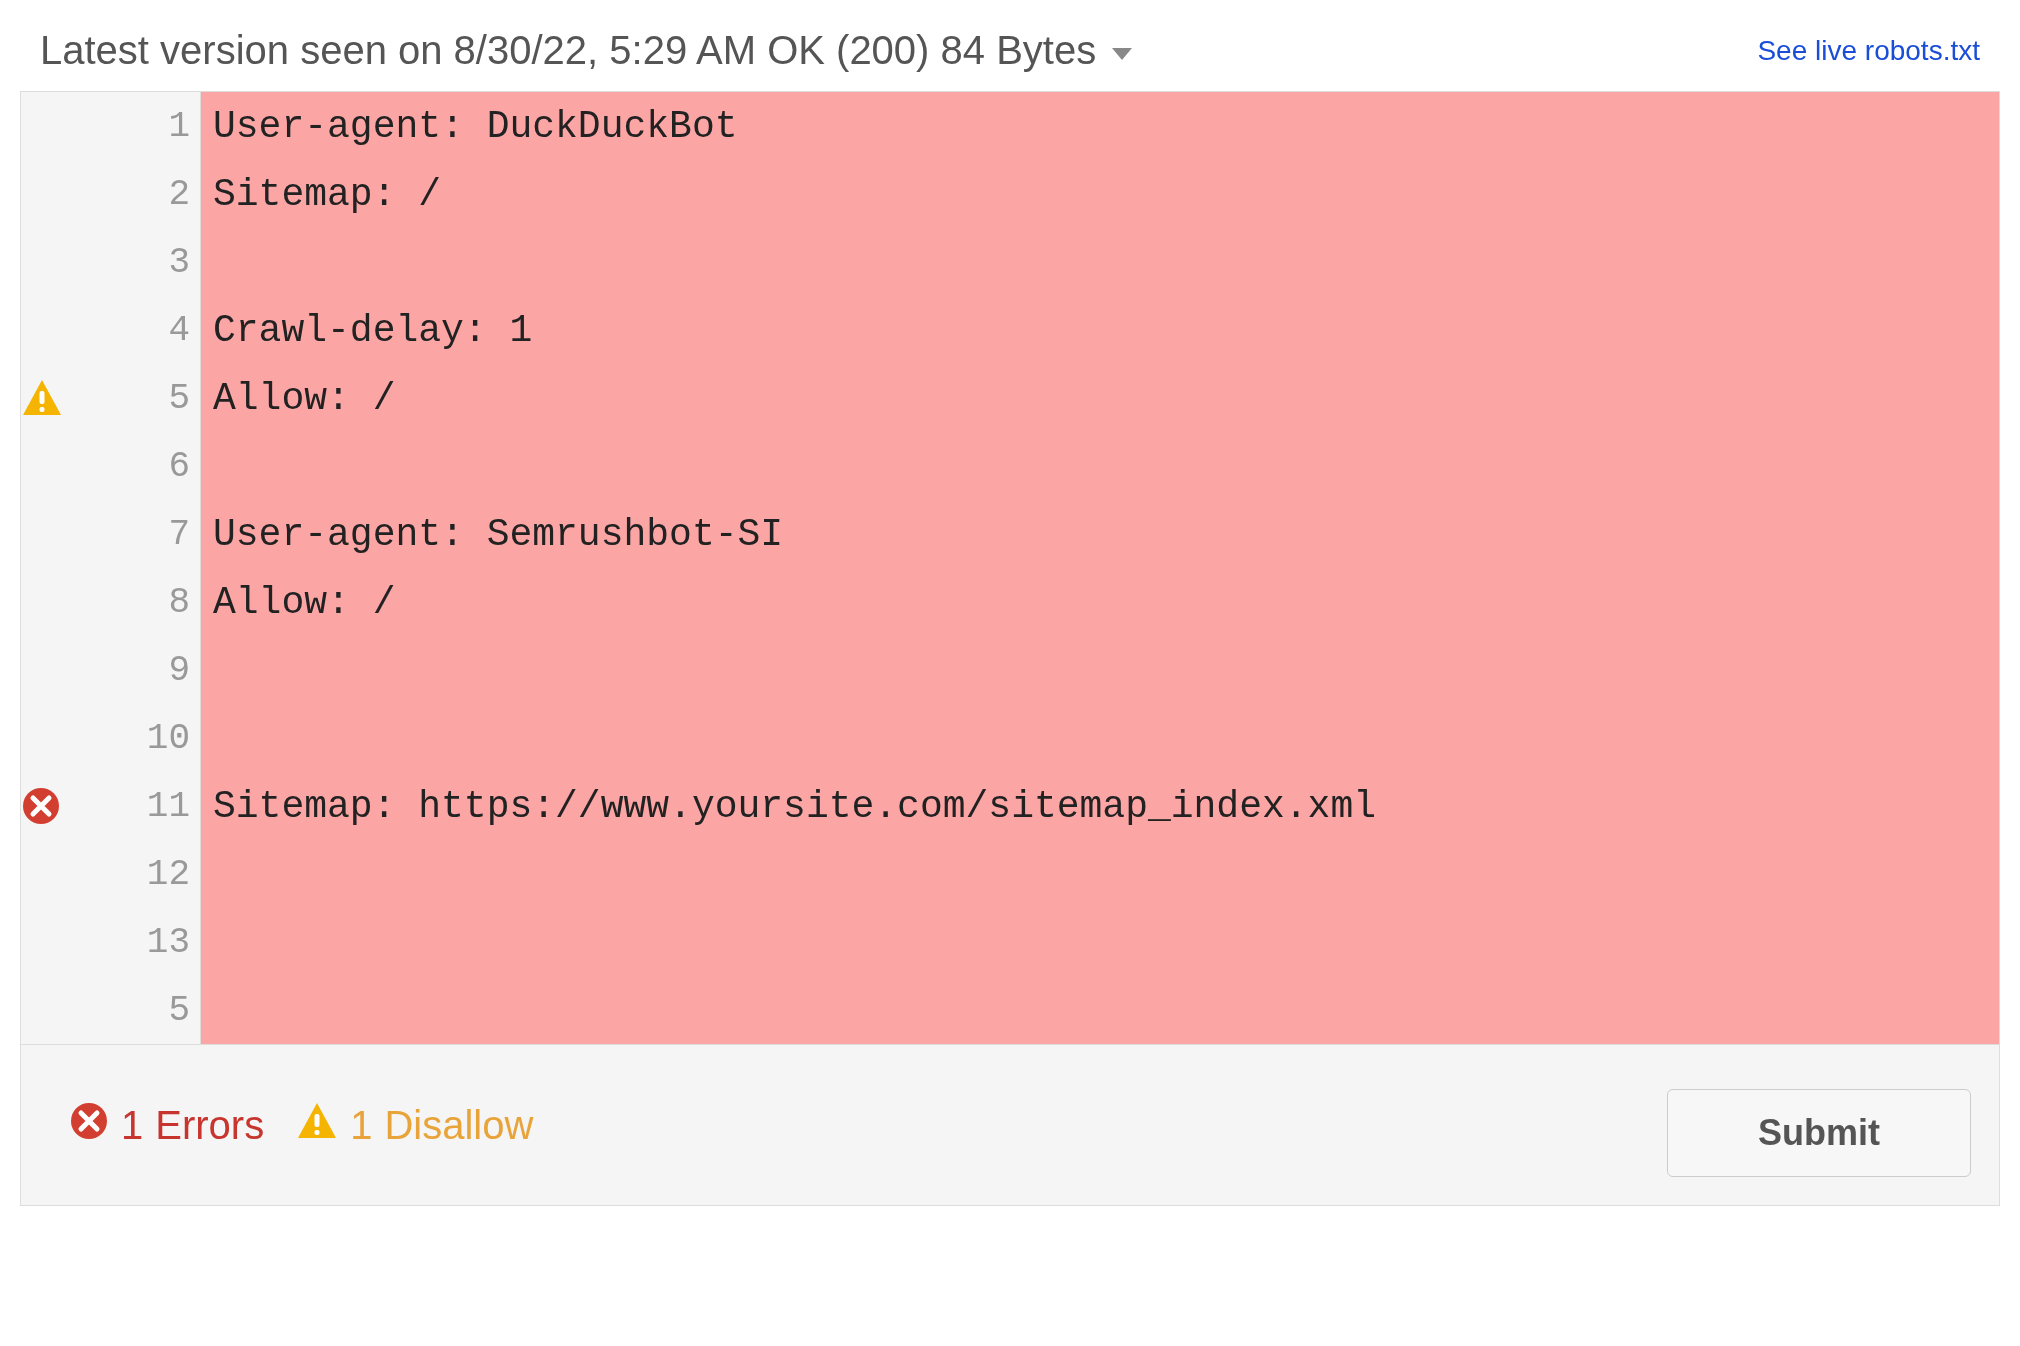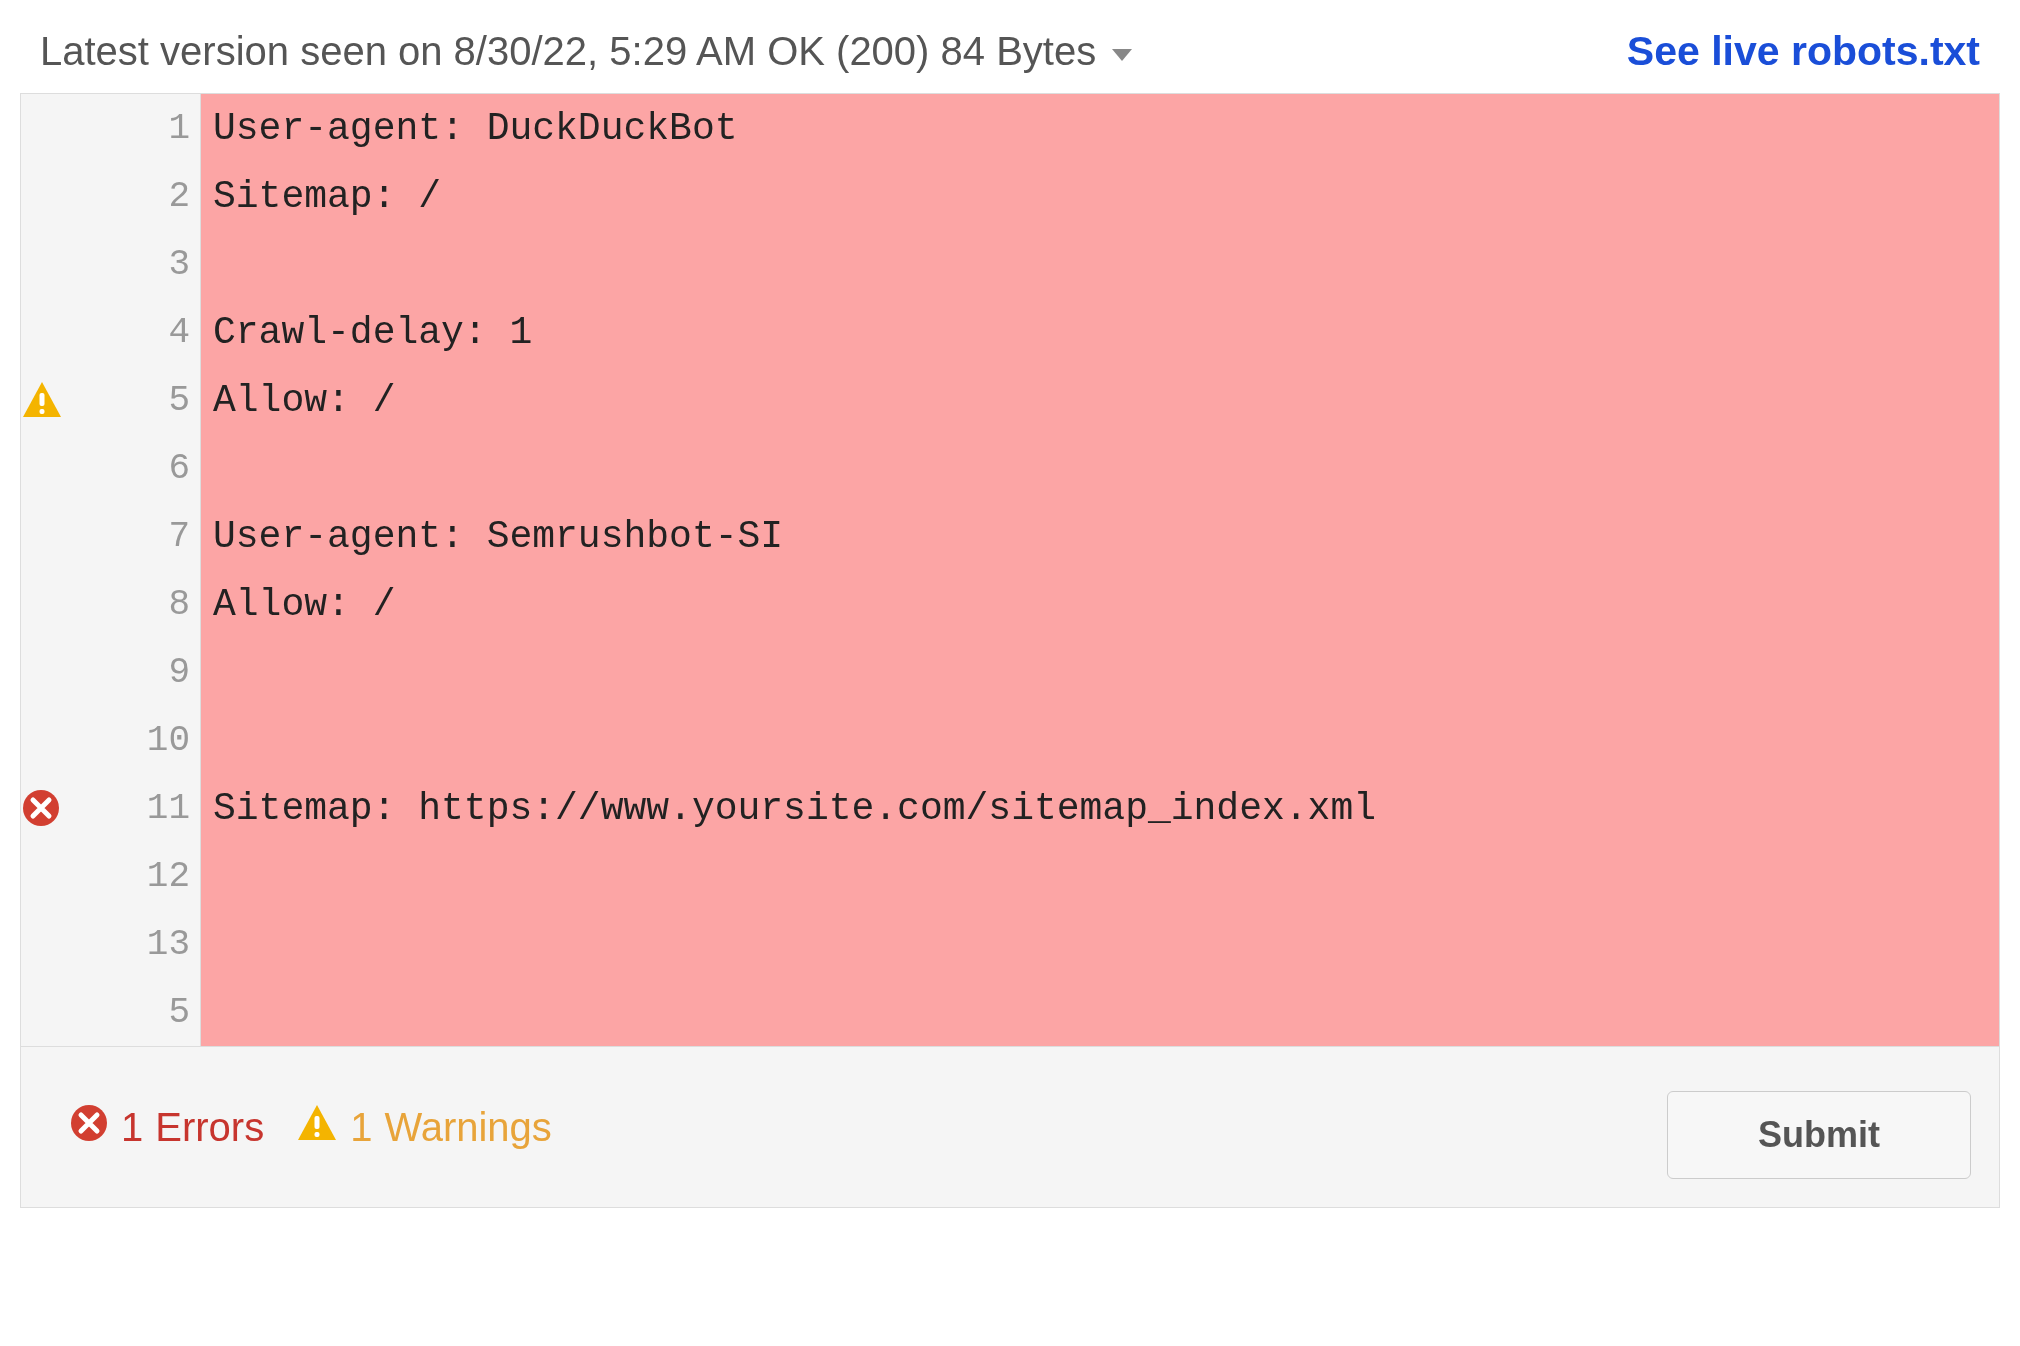--- a/index.html
+++ b/index.html
@@ -25,24 +25,23 @@
     }
     .caret-down {
       width: 0; height: 0;
       border-left: 10px solid transparent;
       border-right: 10px solid transparent;
       border-top: 12px solid #888;
       margin-top: 6px;
     }
     .live-link {
       color: #1a4ed8;
-      font-size: 41px;
+      font-size: 28px;
       cursor: pointer;
       text-decoration: none;
-      font-weight: bold;
     }
     .editor-wrapper {
       border: 1px solid #ddd;
       background: #f5f5f5;
       overflow: hidden;
     }
     .code-area {
       display: flex;
       background: #f5f5f5;
     }
@@ -234,18 +233,18 @@
         <span>1</span>
         <span>Errors</span>
       </span>
       <span class="warn-text">
         <span class="ic"><svg width="42" height="42" viewBox="0 0 42 42">
               <path d="M21 3 L40 38 L2 38 Z" fill="#f4b400"></path>
               <rect x="18.5" y="14" width="5" height="13" rx="2" fill="#fff"></rect>
               <rect x="18.5" y="30" width="5" height="5" rx="2" fill="#fff"></rect>
             </svg></span>
         <span>1</span>
-        <span>Warnings</span>
+        <span>Disallow</span>
       </span>
     </div>
     <button class="submit-btn">Submit</button>
   </div>
 </div>
 
 </body></html>

